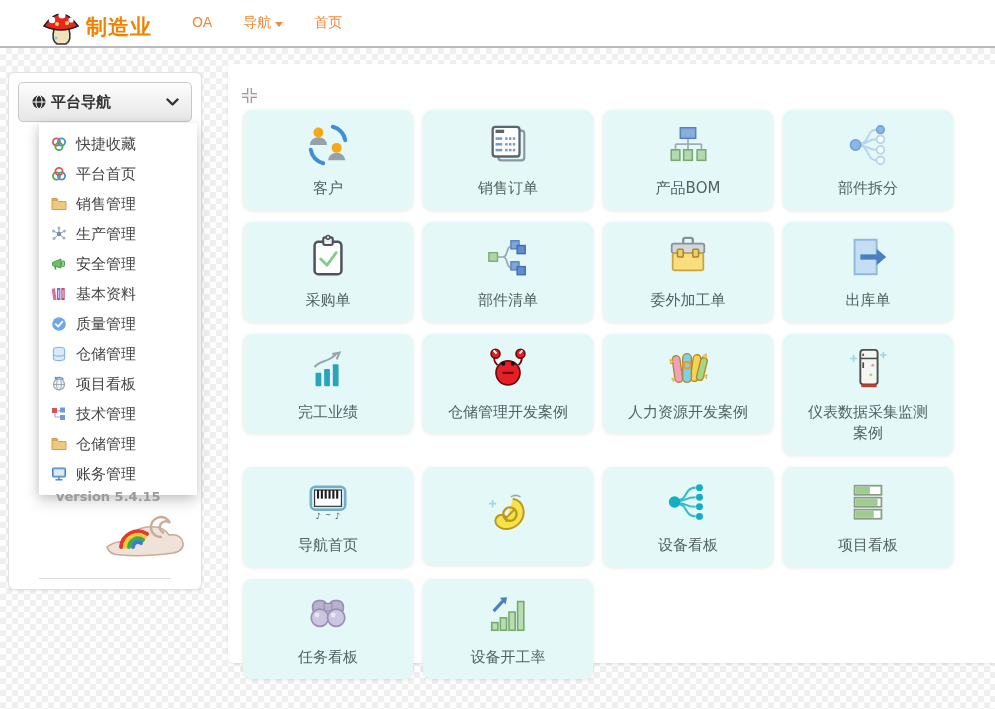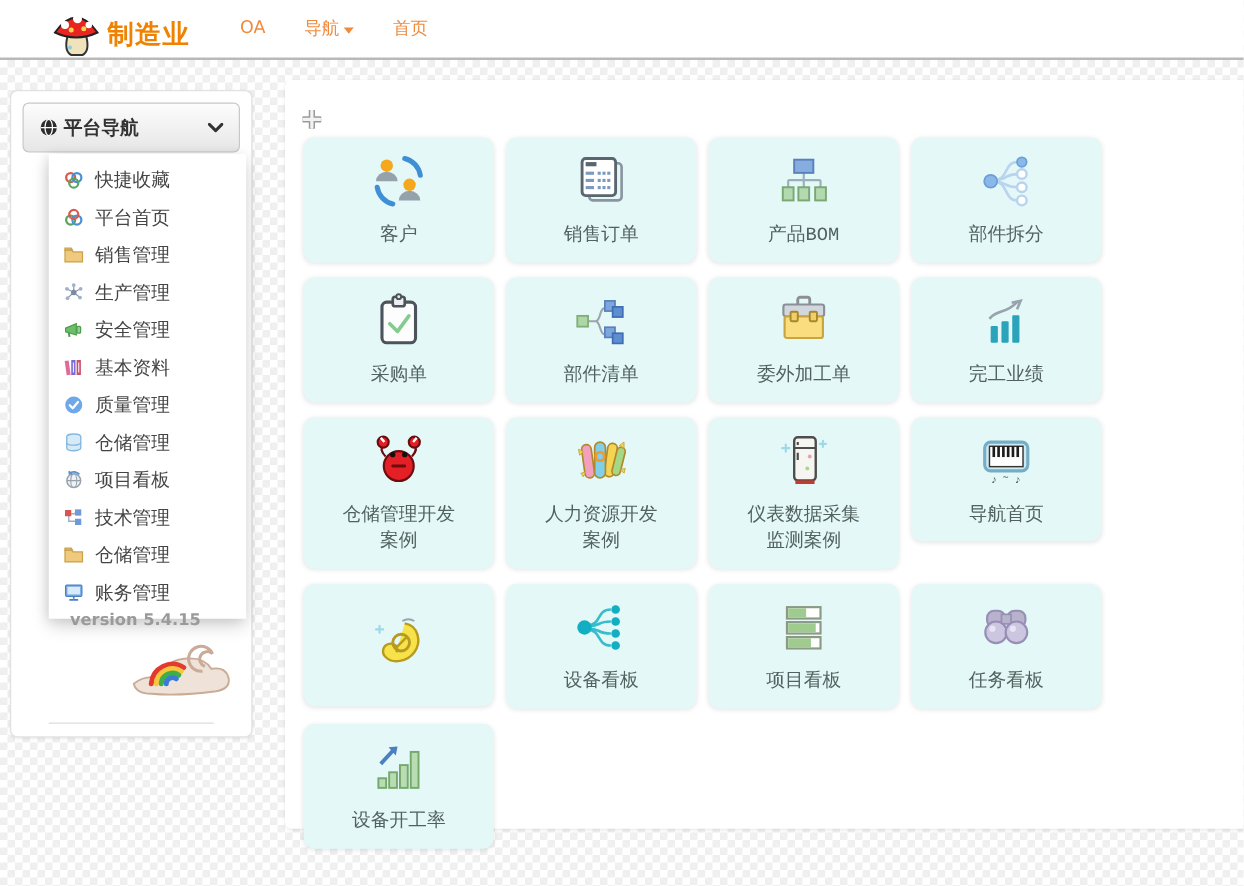--- a/index.html
+++ b/index.html
@@ -38,24 +38,24 @@
     font-size:15px; color:#454545; cursor:pointer; white-space:nowrap; }
   .version { position:absolute; left:10px; top:416px; font-size:13px; font-weight:bold; color:#9a9a9a;margin-left:37px; }
   .cloud-wrap { position:absolute; right:12px; top:428px; }
   .side-divider { position:absolute; left:30px; right:30px; top:505px; height:1px; background:#ddd; }
 
   
   .main-panel { position:absolute; left:228px; top:64px; width:767px; height:599px;
     background:#fff; border-radius:5px 0 0 5px; box-shadow:0 1px 3px rgba(0,0,0,.10); }
   .move-handle { position:absolute; left:14px; top:24px; cursor:move; }
   .tiles { display:flex; flex-wrap:wrap; align-items:flex-start; padding:46px 0 0 15px; width:760px; }
-  .tile { width:152px; min-height:98px; margin:0 10px 12px 0; background:#e3f8f7;
+  .tile { width:170px; min-height:98px; margin:0 10px 12px 0; background:#e3f8f7;
     border-radius:9px; box-shadow:0 1px 4px rgba(0,0,0,.10);
     display:flex; flex-direction:column; align-items:center; justify-content:center;
-    padding:10px 24px; cursor:pointer;font-family:Liberation Mono, monospace; }
+    padding:10px 24px; cursor:pointer; }
   .tile-icon { height:50px; display:flex; align-items:center; justify-content:center; }
   .tile-label { margin-top:8px; font-size:15px; color:#52625f; text-align:center; line-height:1.45; }
 </style>
 </head>
 <body>
 
 <div class="page">
 
   <header class="navbar">
     <div class="brand">
@@ -342,20 +342,30 @@
             <rect x="19" y="4" width="10" height="8" rx="2" fill="none" stroke="#8a9098" stroke-width="2.4"></rect>
             <rect x="7" y="10" width="34" height="10" rx="2" fill="#d2d7dd" stroke="#8a9098" stroke-width="1.8"></rect>
             <rect x="8" y="20" width="32" height="18" rx="2" fill="#f9dd7f" stroke="#c9a53f" stroke-width="1.8"></rect>
             <rect x="13" y="16" width="6" height="8" rx="1" fill="#f0cf66" stroke="#a8862c" stroke-width="1.6"></rect>
             <rect x="29" y="16" width="6" height="8" rx="1" fill="#f0cf66" stroke="#a8862c" stroke-width="1.6"></rect>
           </svg>
         </div>
         <div class="tile-label">委外加工单</div>
       </div>
 
+      <div class="tile">
+        <div class="tile-icon">
+          <svg width="46" height="46" viewBox="0 0 48 48">
+            <rect x="10" y="6" width="23" height="36" fill="#c4def4" stroke="#90b8dd" stroke-width="2"></rect>
+            <line x1="16" y1="24" x2="34" y2="24" stroke="#4a7fc1" stroke-width="5.5"></line>
+            <path d="M33 15.5 L43 24 L33 32.5 Z" fill="#4a7fc1"></path>
+          </svg>
+        </div>
+        <div class="tile-label">出库单</div>
+      </div>
 
       <div class="tile">
         <div class="tile-icon">
           <svg width="46" height="46" viewBox="0 0 48 48">
             <path d="M10 22 C16 14 24 18 33 8" fill="none" stroke="#98a4ad" stroke-width="2.2"></path>
             <path d="M33 14 l3 -7 l-7.5 1.5" fill="none" stroke="#98a4ad" stroke-width="2.2"></path>
             <rect x="11" y="28" width="6" height="14" rx="1" fill="#2ba3bb"></rect>
             <rect x="20" y="24" width="6" height="18" rx="1" fill="#2ba3bb"></rect>
             <rect x="29" y="19" width="6" height="23" rx="1" fill="#2ba3bb"></rect>
           </svg>

